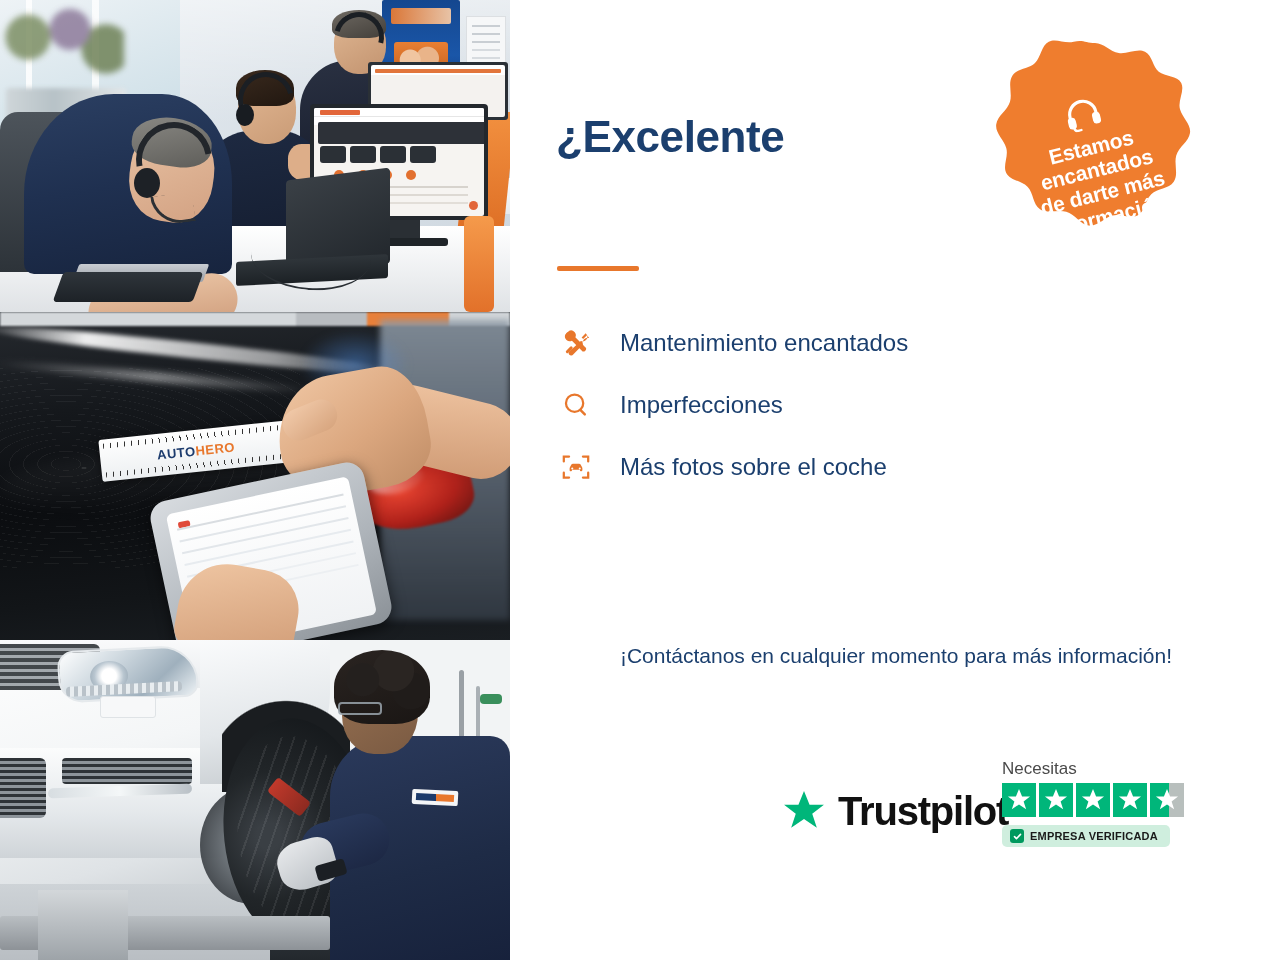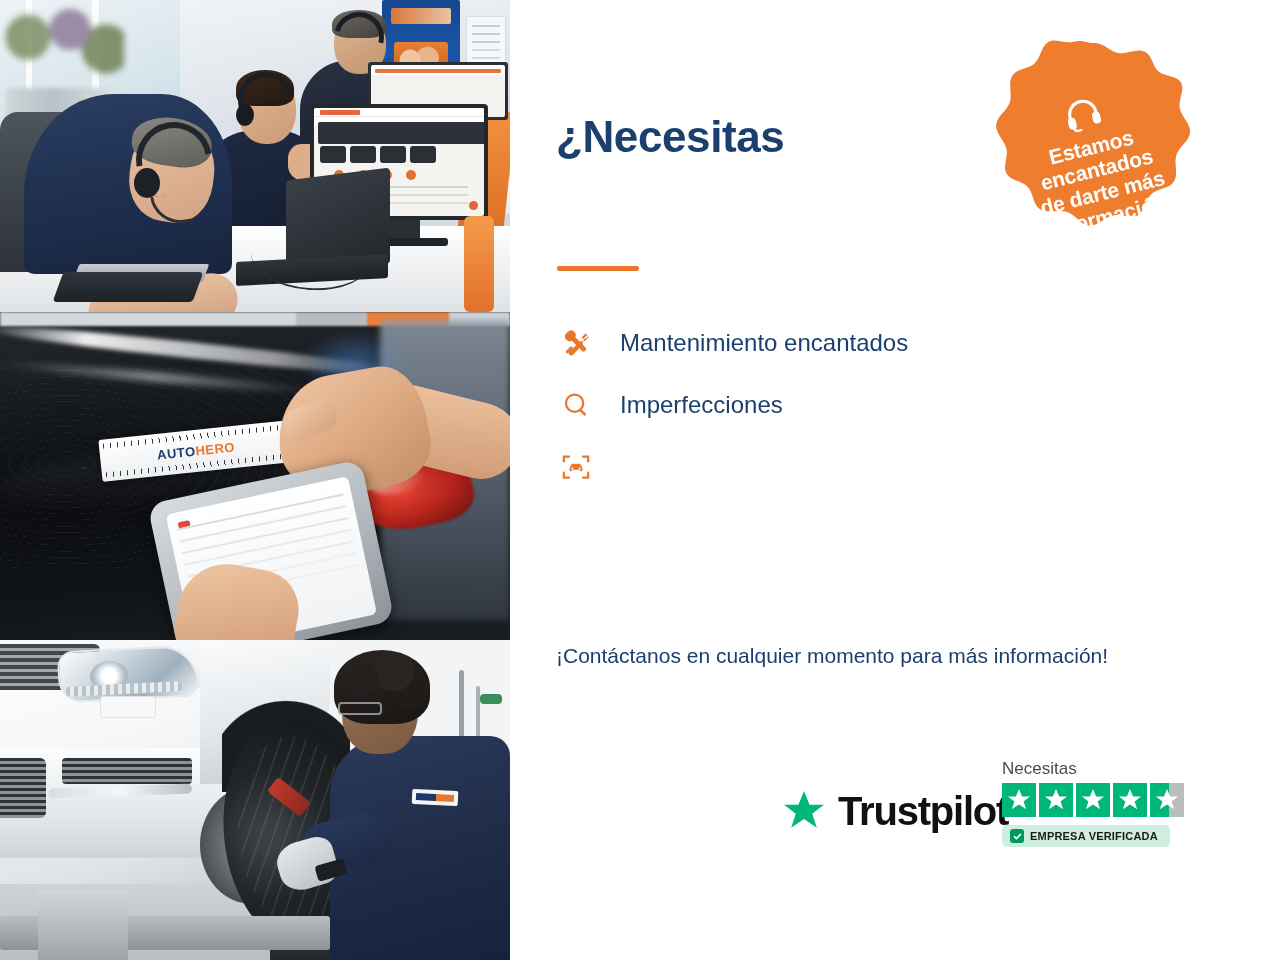--- a/index.html
+++ b/index.html
@@ -549,21 +549,21 @@
   .feature .ficon {
     width:40px; height:40px; flex:0 0 40px;
     display:flex; align-items:center; justify-content:center;
   }
   .feature .flabel {
     font-size:24px; color:#1b3f6e; line-height:1;
   }
 
   .contact {
     position:absolute; left:46px; top:640px; width:680px;
-    font-size:21px; color:#1b3f6e; line-height:1.52;
+    font-size:21px; color:#1b3f6e; line-height:1.52;text-align:center;
   }
   .contact span { display:block; }
 
   
   .trust {
     position:absolute; left:270px; top:760px; width:420px; height:120px;
   }
   .tp-logo {
     position:absolute; left:0; top:28px; display:flex; align-items:center; gap:10px;
   }
@@ -745,21 +745,21 @@
       <div class="p3-glove"></div>
       <div class="p3-watch"></div>
       <div class="p3-tech-logo"></div>
     </div>
 
   </div>
 
   <div class="content">
 
     <h1 class="headline">
-      <span class="l1">¿Necesitas</span>
+      <span class="l1">¿Excelente</span>
     </h1>
 
     <div class="divider"></div>
 
     <div class="features">
 
 
       <div class="feature">
         <span class="ficon">
           <svg viewBox="0 0 32 32" width="31" height="31" aria-hidden="true">
@@ -794,20 +794,21 @@
                 <path d="M29 22v5.2h-5.6"></path>
             </g>
             <g fill="#e8772c">
               <path d="M9.2 17.2c0-.6.3-1.1.6-1.6l1.3-2.2c.3-.6.9-.9 1.6-.9h6.6c.7 0 1.3.3 1.6.9l1.3 2.2c.3.5.6 1 .6 1.6v2.3c0 .5-.4.9-.9.9h-.8a.9.9 0 0 1-.9-.9v-.5h-8.4v.5c0 .5-.4.9-.9.9h-.8a.9.9 0 0 1-.9-.9z"></path>
               <rect x="11" y="13.6" width="10" height="2.6" rx=".6" fill="#ffffff" opacity="0"></rect>
             </g>
             <circle cx="12" cy="17.6" r="1.1" fill="#ffffff"></circle>
             <circle cx="20" cy="17.6" r="1.1" fill="#ffffff"></circle>
           </svg>
         </span>
+        <span class="flabel">Más fotos sobre el coche</span>
       </div>
 
 
     </div>
 
     <p class="contact">
       <span>¡Contáctanos en cualquier momento para más información!</span>
     </p>
 
     <div class="trust">

